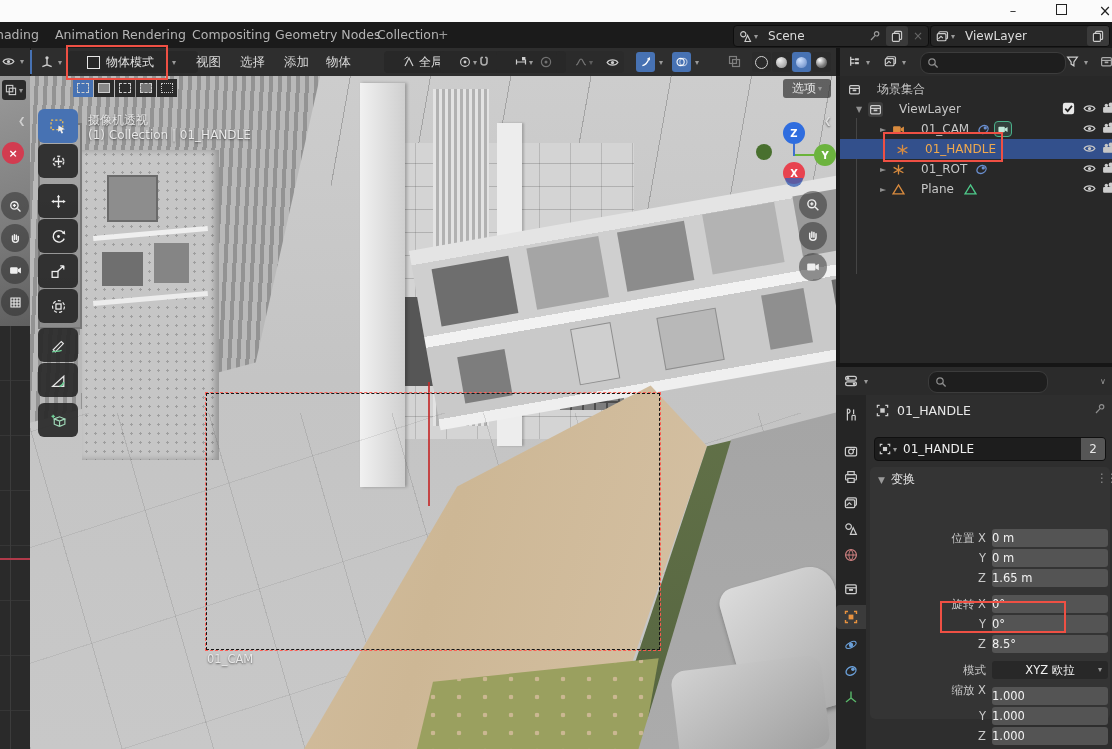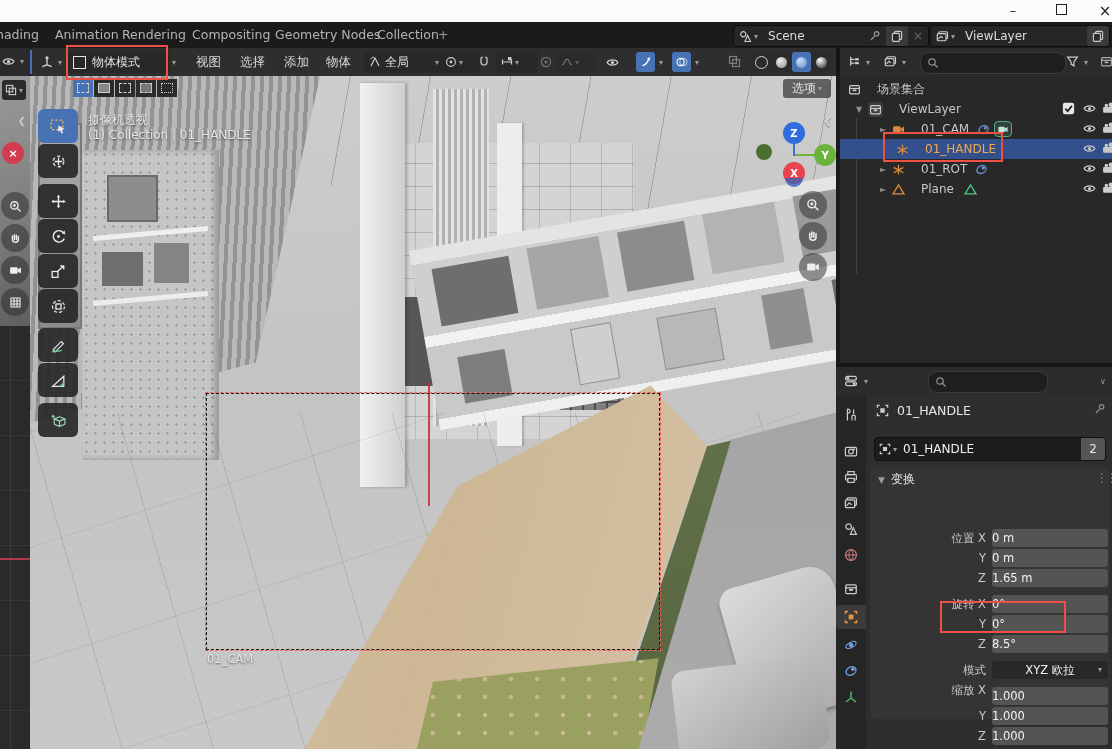--- a/index.html
+++ b/index.html
@@ -13,21 +13,21 @@
   .winbox{display:inline-block;width:9px;height:9px;border:1.4px solid #222;}
   
   .topbar{left:0;top:22px;width:1112px;height:26px;background:#1b1b1b;}
   .wstab{position:absolute;top:0;height:26px;line-height:26px;color:#b4b4b4;font-size:12.5px;white-space:nowrap;}
   .idblock{position:absolute;top:3px;height:20px;background:#262626;border:1px solid #0e0e0e;border-radius:4px;display:flex;align-items:center;color:#dcdcdc;}
   .idblock .seg{padding:0 5px;display:flex;align-items:center;height:100%;}
   .chev{font-size:8px;color:#9a9a9a;margin-left:2px;}
   
   .hdr2{left:0;top:48px;width:1112px;height:28px;background:#2e2e2e;border-bottom:1px solid #1f1f1f;}
   .menuitem{position:absolute;top:0;height:16px;line-height:28px;color:#dadada;font-size:12.5px;}
-  .hbtn{position:absolute;top:3px;height:22px;background:#282828;border-radius:4px;display:flex;align-items:center;padding:0 5px;color:#e0e0e0;}
+  .hbtn{position:absolute;top:3px;height:22px;background:#282828;border-radius:4px;display:flex;align-items:center;padding:0 19px;color:#e0e0e0;}
   .hbtn.dim{opacity:.45;}
   .togglebtn{position:absolute;top:4px;width:19px;height:20px;border-radius:3px;background:#2b2b2b;display:flex;align-items:center;justify-content:center;}
   .togglebtn.on{background:#4772b3;}
   .sphere{width:11px;height:11px;border-radius:50%;background:radial-gradient(circle at 35% 30%,#efefef,#8a8a8a);}
   .sphere.wire{background:none;border:1.2px solid #cfcfcf;}
   .sphere.mat{background:radial-gradient(circle at 35% 30%,#cfe2ff,#5f82c0);}
   .sphere.rend{background:radial-gradient(circle at 35% 30%,#fff,#777 60%,#444);}
   
   .outliner{left:840px;top:76px;width:272px;height:287px;background:#282828;}
   .otrow{position:absolute;left:0;width:272px;height:20px;display:flex;align-items:center;color:#c7c7c7;}
@@ -330,21 +330,21 @@
       <span style="display:inline-block;width:11px;height:11px;border:1.6px solid #e6e6e6;margin-right:6px"></span>
       <span>物体模式</span>
     </div>
     <span class="chev" style="position:absolute;left:170px;top:10px">▾</span>
 
     <div class="menuitem" style="left:196px">视图</div>
     <div class="menuitem" style="left:240px">选择</div>
     <div class="menuitem" style="left:284px">添加</div>
     <div class="menuitem" style="left:326px">物体</div>
 
-    <div class="hbtn" style="left:364px;width:70px">
+    <div class="hbtn" style="left:384px;width:70px">
       <svg width="12" height="12" class="ico" style="margin-right:4px">
           <use href="#i-orient"></use>
         </svg>
       <span>全局</span>
       <span class="chev" style="margin-left:auto">▾</span>
     </div>
     <div class="hbtn" style="left:440px;width:30px">
       <svg width="12" height="12" class="ico">
           <use href="#i-pivot"></use>
         </svg>

